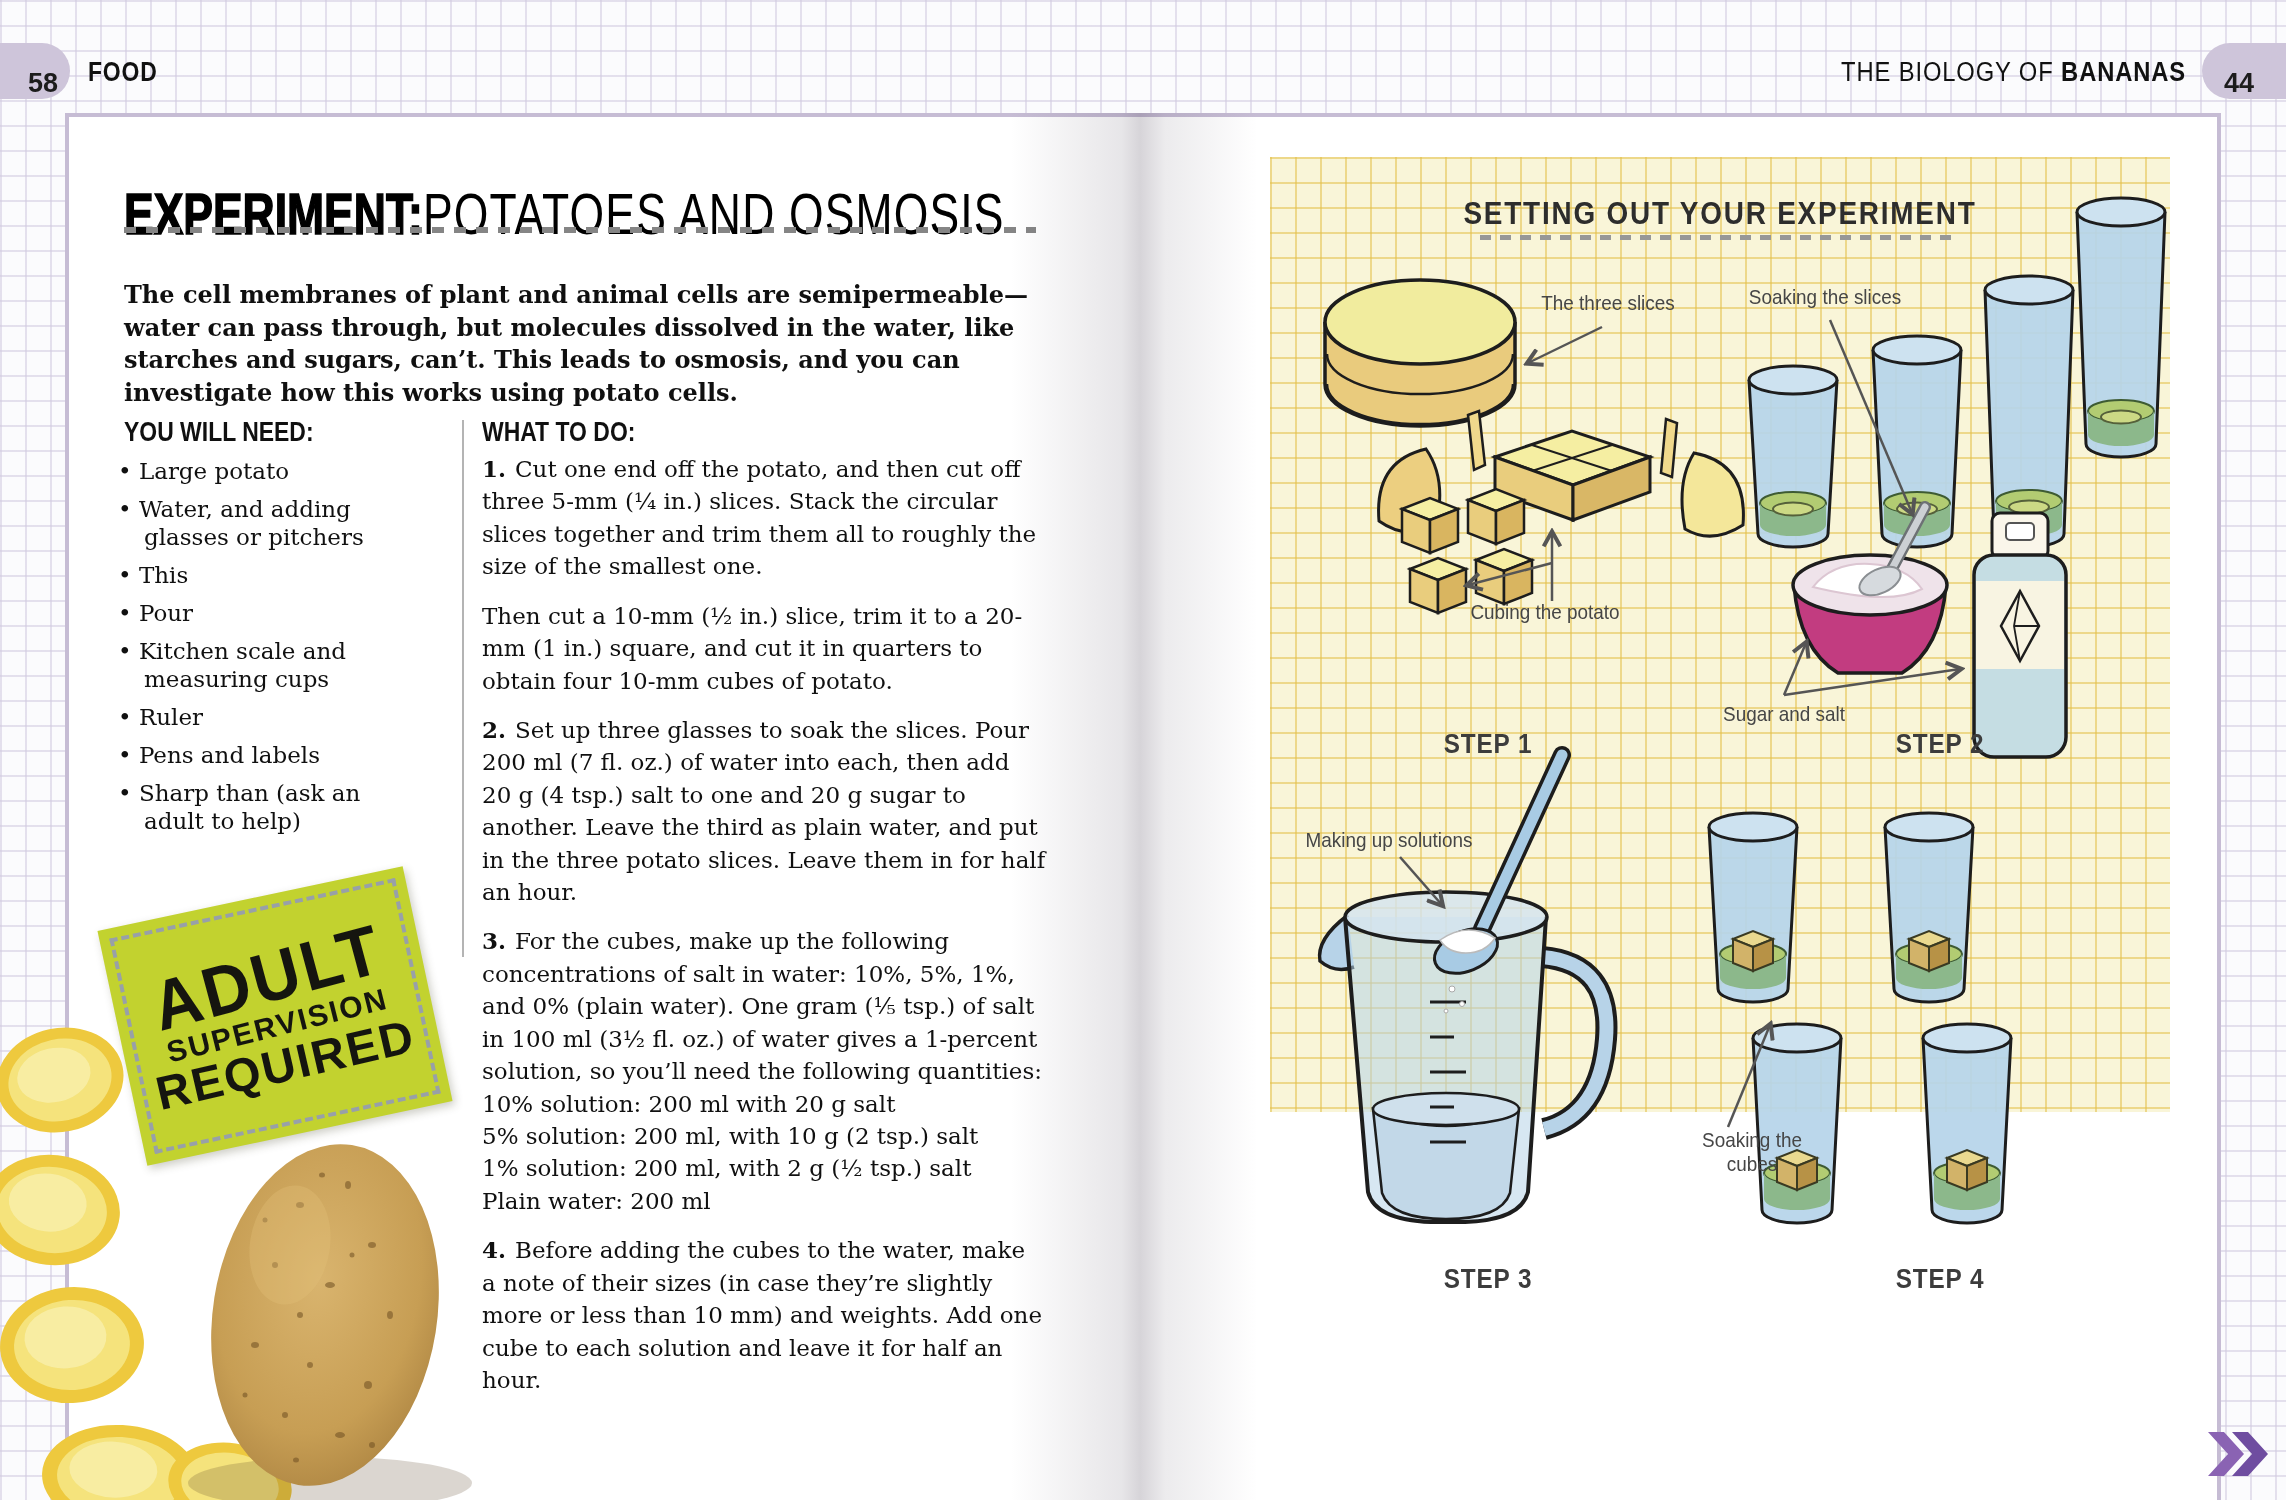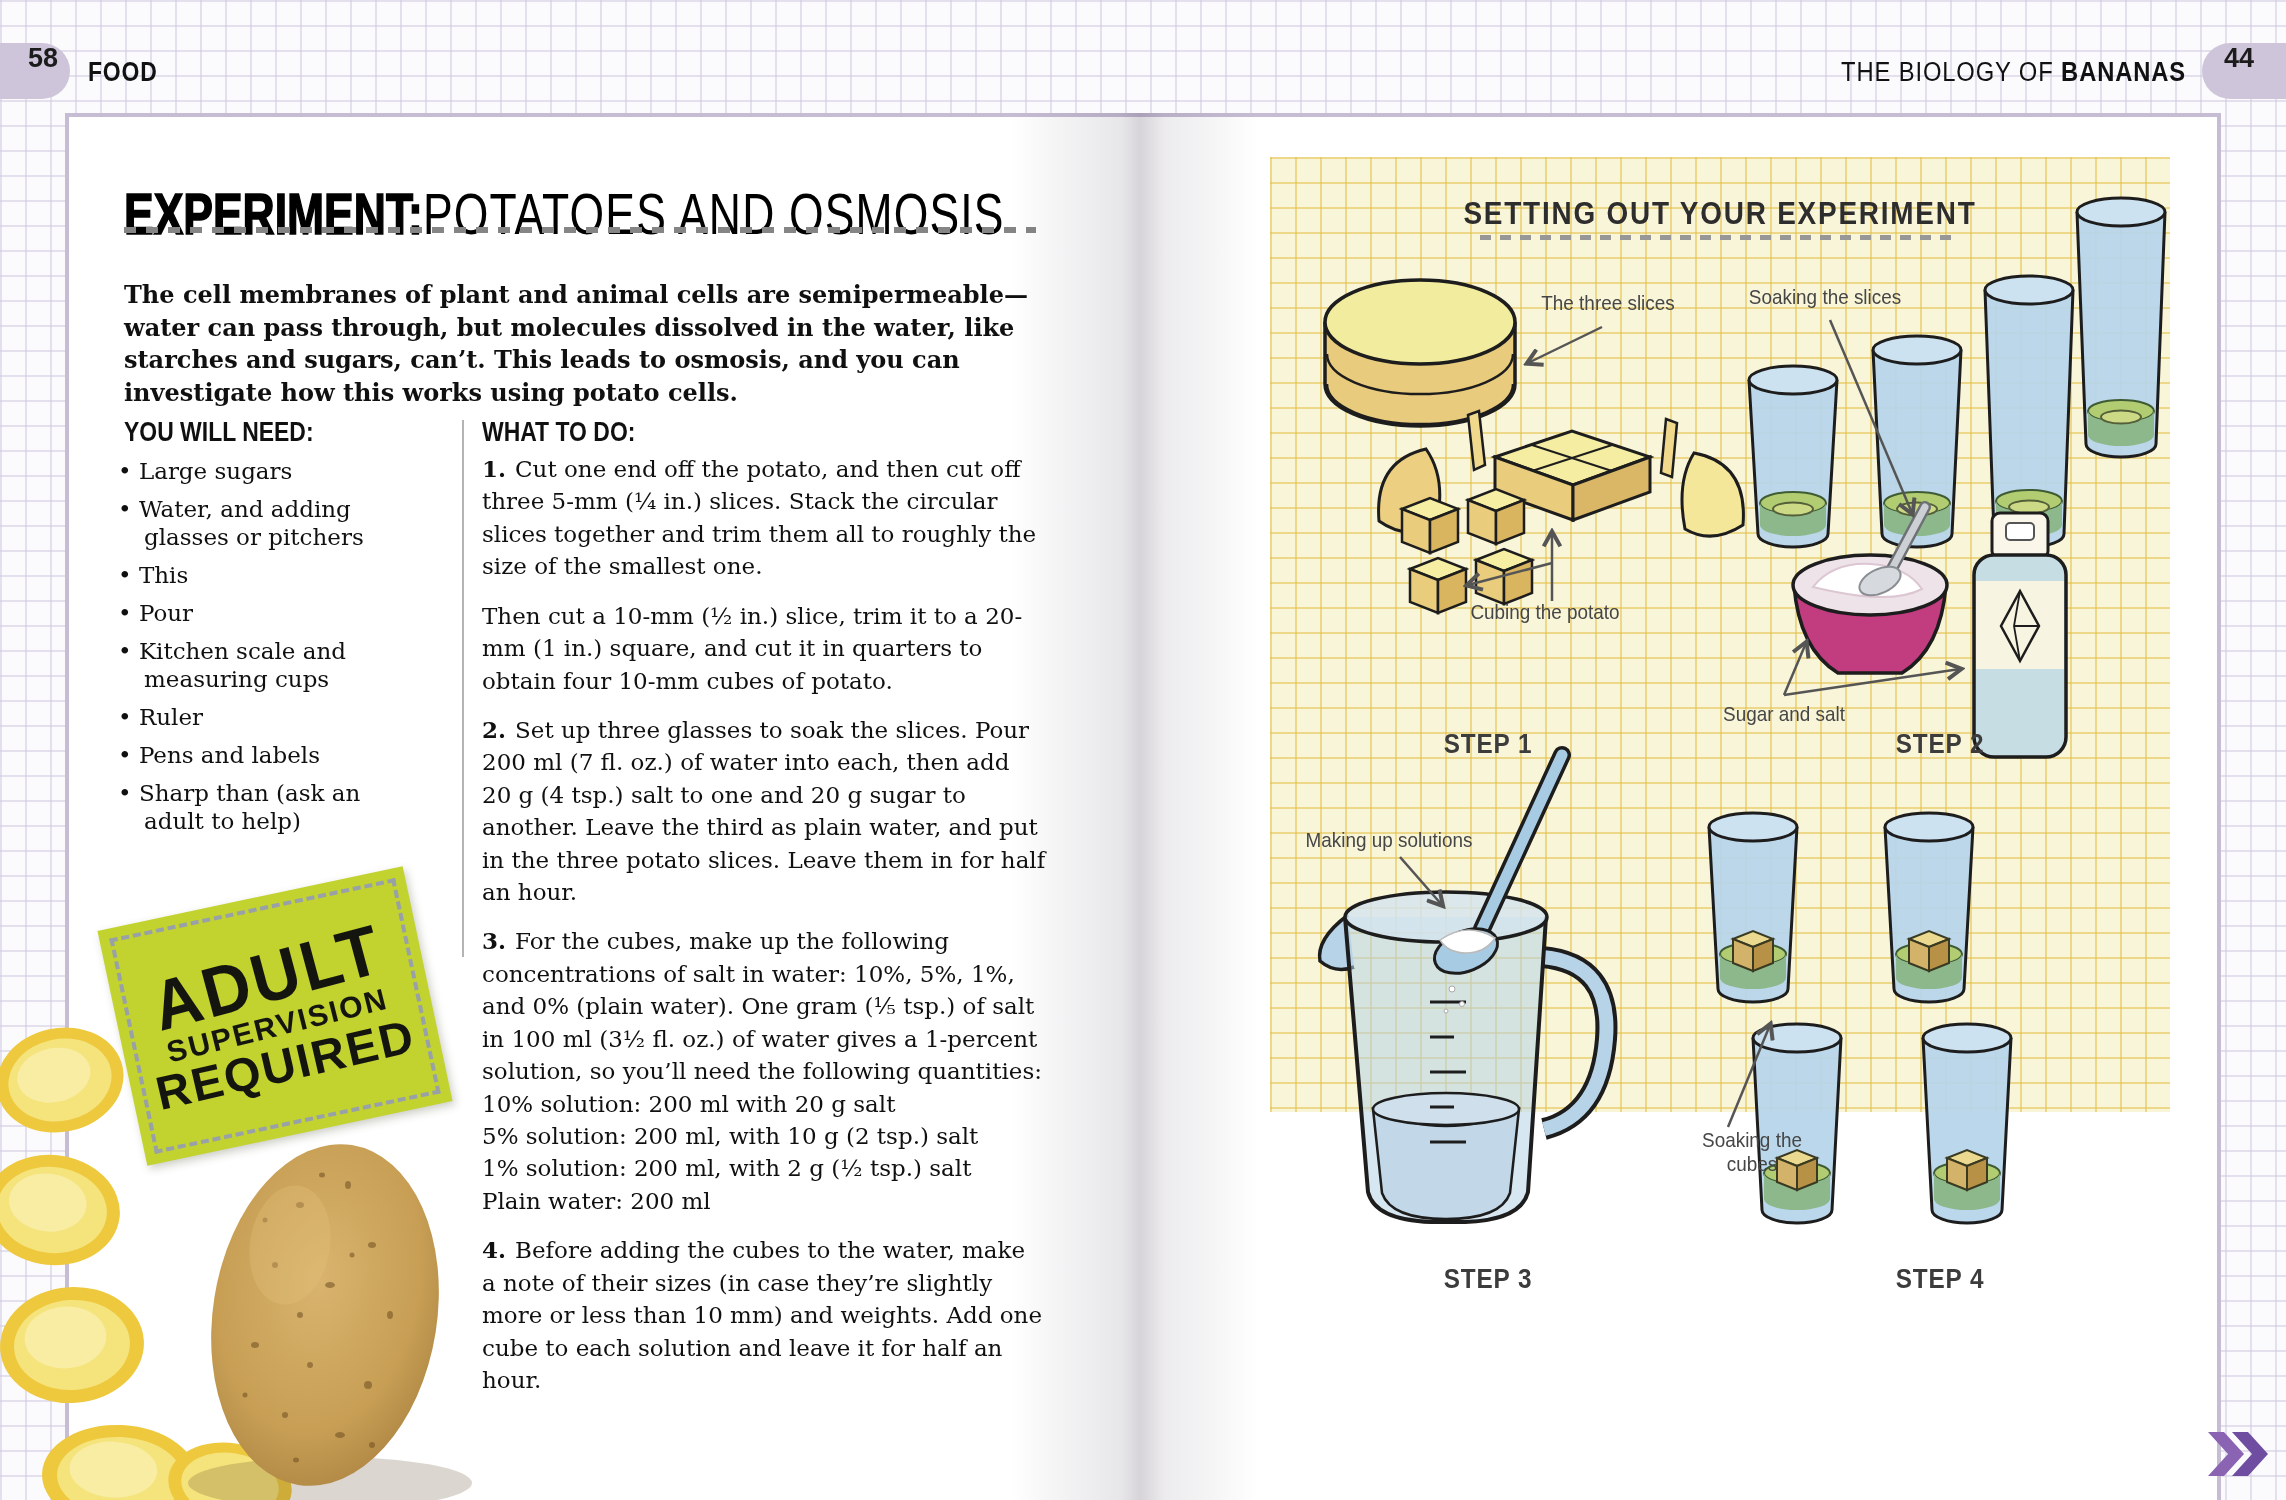--- a/index.html
+++ b/index.html
@@ -11,21 +11,21 @@
       linear-gradient(90deg, rgba(209,202,224,.55) 2px, transparent 2px);
     background-size:25px 25px;
     font-family:"Liberation Sans",sans-serif;
   }
   .page{position:absolute;top:113px;height:1387px;background:#ffffff;z-index:5;}
   #page-left{left:65px;width:1072px;border-top:4px solid #c6bcd4;border-left:4px solid #c6bcd4;}
   #page-right{left:1137px;width:1080px;border-top:4px solid #c6bcd4;border-right:4px solid #c6bcd4;}
   #gutter-shadow{position:absolute;left:1010px;top:113px;width:310px;height:1387px;z-index:30;pointer-events:none;
     background:linear-gradient(90deg, rgba(70,60,80,0) 0%, rgba(70,60,80,.13) 36%, rgba(70,60,80,.22) 42%, rgba(70,60,80,.10) 50%, rgba(70,60,80,0) 80%);}
   
-  .tab{position:absolute;background:#cec5da;height:56px;display:flex;align-items:flex-start;z-index:6;
+  .tab{position:absolute;background:#cec5da;height:56px;display:flex;align-items:flex-end;z-index:6;
        font-weight:bold;font-size:27px;color:#1c1c1c;}
   #tab-left{left:0;top:43px;width:58px;border-radius:0 28px 28px 0;justify-content:flex-end;padding-right:12px;}
   #tab-right{left:2202px;top:43px;width:84px;border-radius:28px 0 0 28px;justify-content:flex-start;padding-left:22px;}
   .runhead{position:absolute;top:57px;font-size:27px;color:#111;z-index:6;white-space:nowrap;}
   #runhead-left{left:88px;font-weight:bold;letter-spacing:1px;transform:scaleX(.85);transform-origin:0 0;}
   #runhead-right{right:100px;font-weight:400;letter-spacing:1px;transform:scaleX(.88);transform-origin:100% 0;}
   #runhead-right b{font-weight:bold;}
   
   #article-title{position:absolute;left:55px;top:26px;white-space:nowrap;font-size:57px;color:#000;
       transform:scaleX(.78);transform-origin:0 0;font-weight:700;letter-spacing:0;}
@@ -88,21 +88,21 @@
 
   <div class="page" id="page-left">
     <h1 id="article-title"><span class="t-lead">EXPERIMENT:</span><span class="t-rest">POTATOES AND OSMOSIS</span></h1>
     <div id="article-title-spacer" style="position:absolute;left:55px;top:26px;"></div>
     <div class="dashrule" id="title-rule"></div>
 
     <p id="intro">The cell membranes of plant and animal cells are semipermeable—water can pass through, but molecules dissolved in the water, like starches and sugars, can’t. This leads to osmosis, and you can investigate how this works using potato cells.</p>
 
     <div class="colhead" id="ywn-head">YOU WILL NEED:</div>
     <ul id="ywn-list">
-      <li>Large sugars</li>
+      <li>Large potato</li>
       <li>Water, and adding glasses or pitchers</li>
       <li>This</li>
       <li>Pour</li>
       <li>Kitchen scale and measuring cups</li>
       <li>Ruler</li>
       <li>Pens and labels</li>
       <li>Sharp than (ask an adult to help)</li>
     </ul>
 
     <div id="col-divider"></div>

